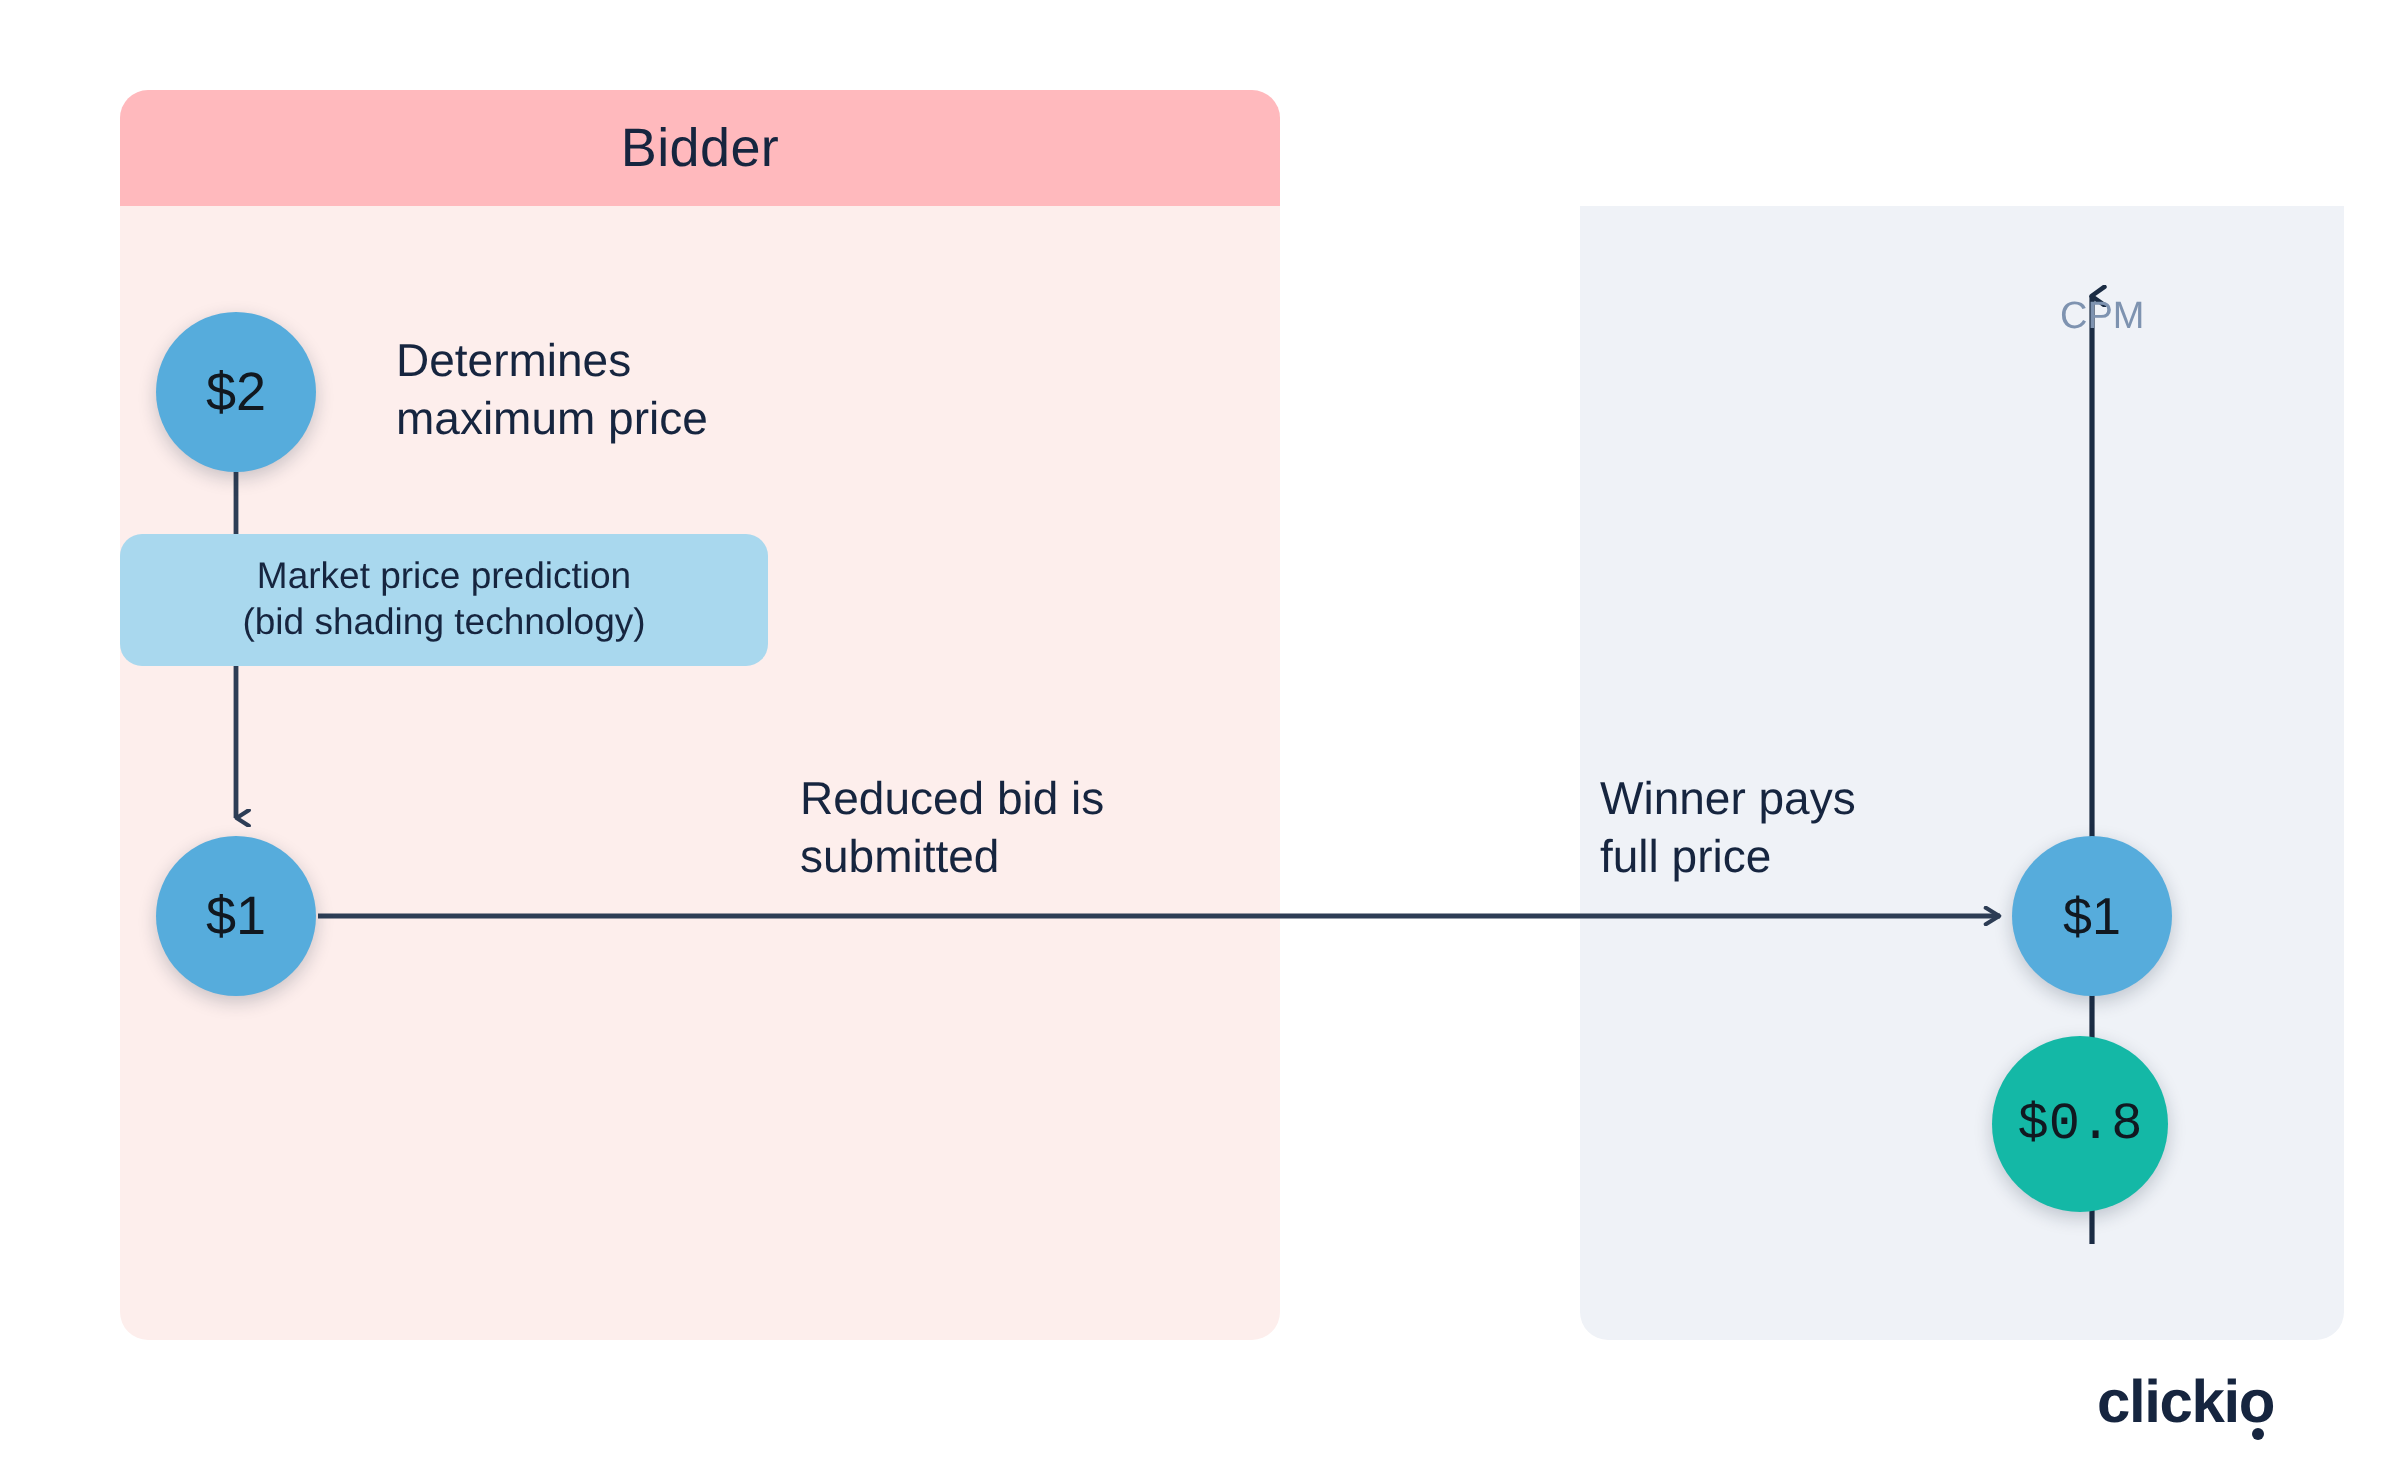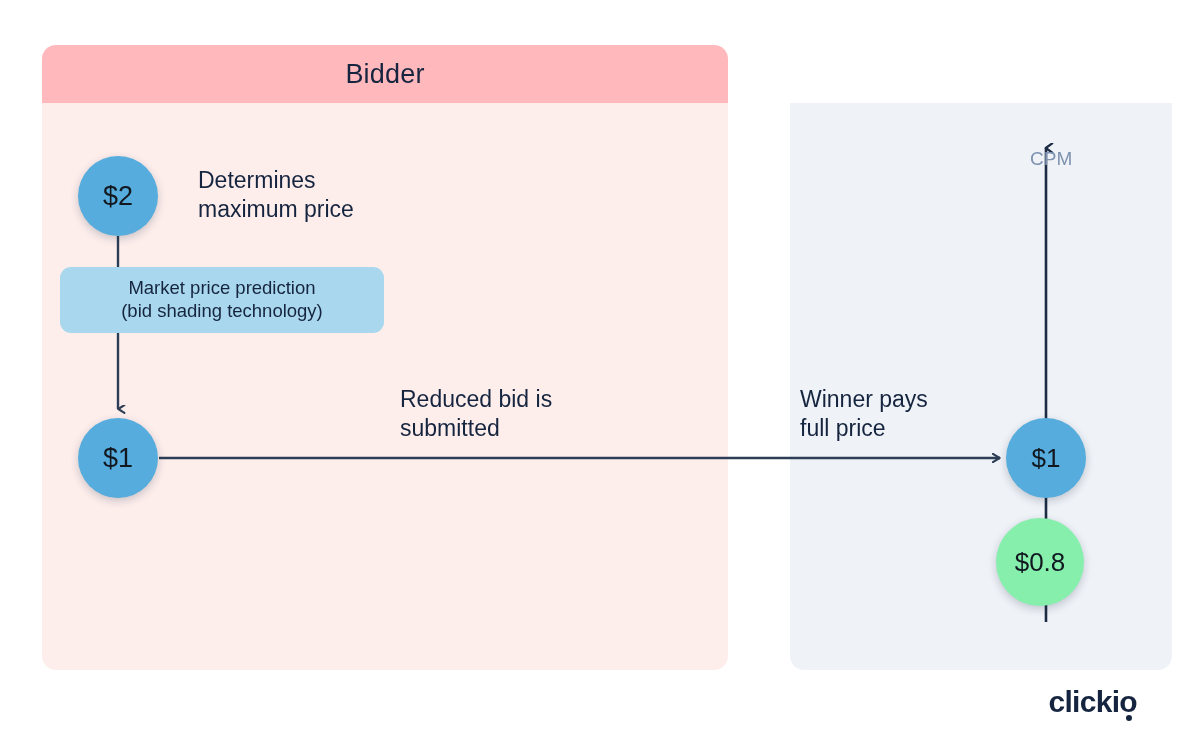--- a/index.html
+++ b/index.html
@@ -40,23 +40,23 @@
     letter-spacing: 0.2px;
     font-weight: 400;
   }
   .panel-body {
     position: absolute;
     left: 0; right: 0;
     top: 58px; bottom: 0;
   }
 
   #panel-bidder {
-    left: 42px;
+    left: 60px;
     top: 45px;
-    width: 686px;
+    width: 580px;
     height: 625px;
   }
   #panel-bidder .panel-header { background: #ffb9bd; }
   #panel-bidder .panel-body   { background: #fdeeec; }
 
   #panel-auction {
     left: 790px;
     top: 45px;
     width: 382px;
     height: 625px;
@@ -70,21 +70,21 @@
     border-radius: 50%;
     display: flex;
     align-items: center;
     justify-content: center;
     color: #111820;
     font-size: 27px;
     font-weight: 400;
     box-shadow: 0 3px 9px rgba(20,35,60,0.22);
   }
   .node-blue   { background: #56acdc; }
-  .node-orange { background: #86efac; }
+  .node-orange { background: #14b8a6; font-family: Liberation Mono, monospace; }
 
   #node-max-price  { left: 78px;  top: 156px; width: 80px; height: 80px; }
   #node-bid        { left: 78px;  top: 418px; width: 80px; height: 80px; }
   #node-win-price  { left: 1006px; top: 418px; width: 80px; height: 80px; font-size: 26px; }
   #node-clear-price{ left: 996px;  top: 518px; width: 88px; height: 88px; font-size: 26px; }
 
   
   #chip-shading {
     position: absolute;
     left: 60px;

